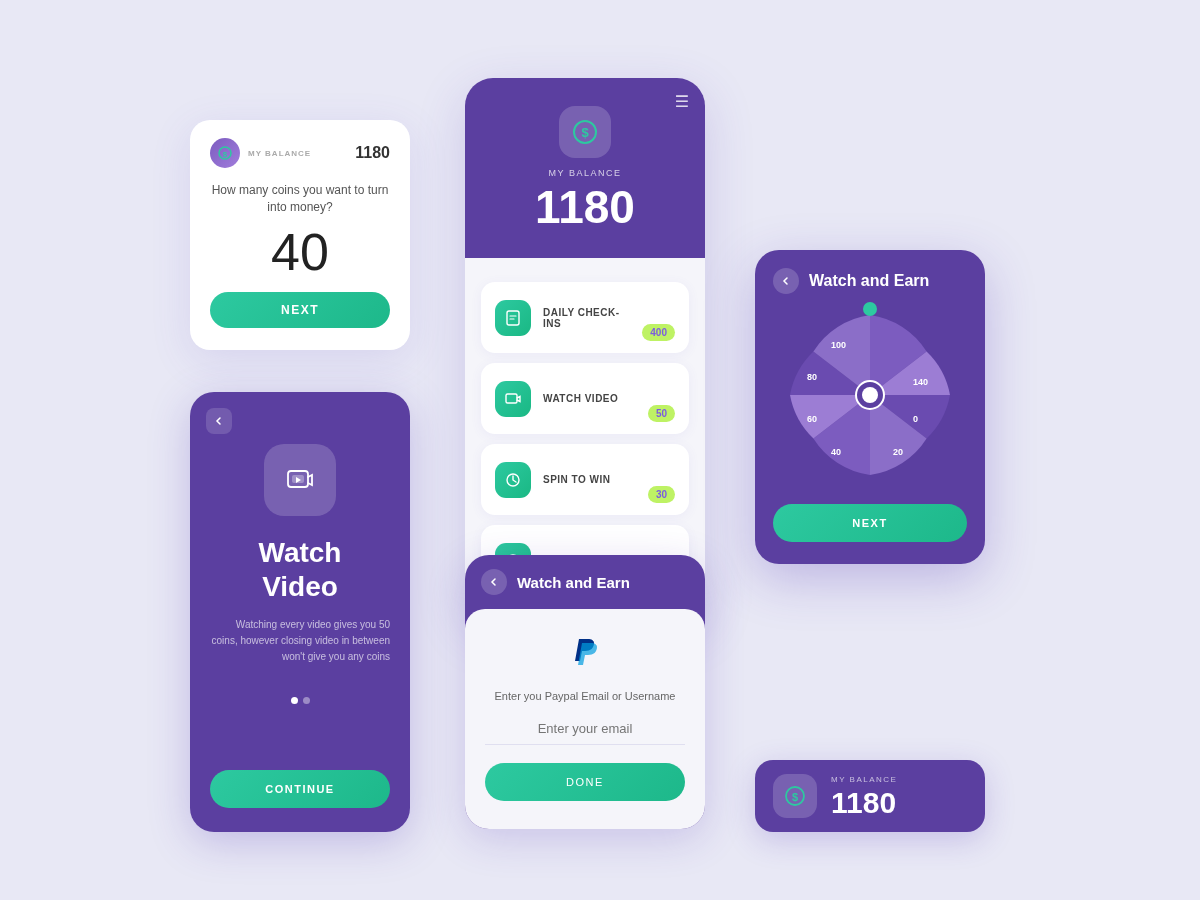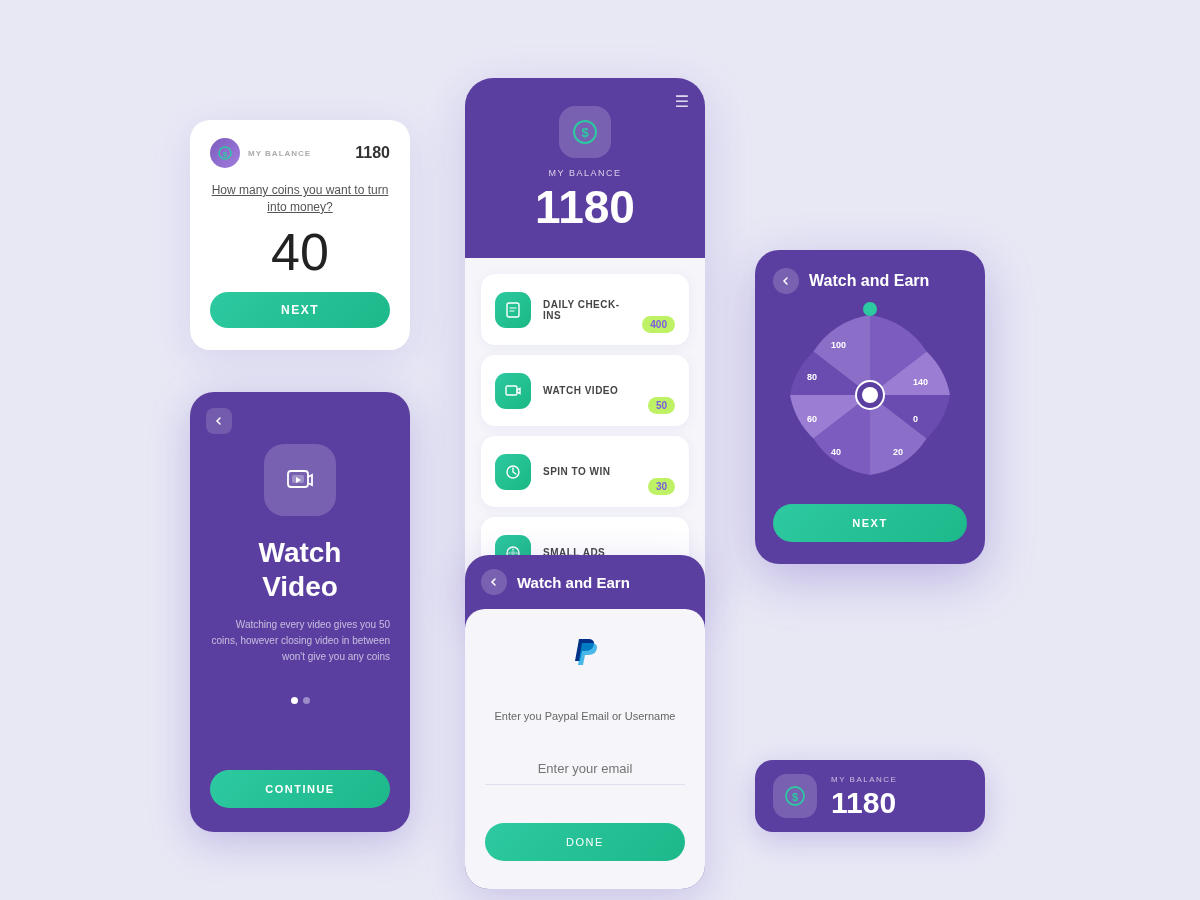--- a/index.html
+++ b/index.html
@@ -56,21 +56,20 @@
       font-size: 16px;
       font-weight: 700;
       color: #333;
     }
     .card-balance-top .question {
       font-size: 12px;
       color: #555;
       text-align: center;
       line-height: 1.4;
       margin-bottom: 10px;
-      text-decoration: underline;
     }
     .card-balance-top .big-number {
       font-size: 52px;
       font-weight: 300;
       color: #222;
       text-align: center;
       margin-bottom: 14px;
       line-height: 1;
     }
     .btn-teal {
@@ -211,21 +210,21 @@
       letter-spacing: 1.5px;
       margin-bottom: 6px;
     }
     .dashboard-balance-number {
       color: #fff;
       font-size: 46px;
       font-weight: 700;
       line-height: 1;
     }
     .dashboard-items {
-      padding: 16px 16px;
+      padding: 24px 16px;
       display: flex;
       flex-direction: column;
       gap: 10px;
     }
     .dash-item {
       background: #fff;
       border-radius: 14px;
       padding: 12px 14px;
       display: flex;
       align-items: center;
@@ -291,21 +290,20 @@
       font-size: 15px;
       font-weight: 600;
     }
     .paypal-section {
       background: #f5f5fa;
       border-radius: 20px 20px 0 0;
       padding: 24px 20px 28px;
       display: flex;
       flex-direction: column;
       align-items: center;
-      gap: 20px;
     }
     .paypal-logo {
       font-size: 28px;
       color: #003087;
       margin-bottom: 12px;
       font-weight: 900;
       font-style: italic;
     }
     .paypal-text {
       font-size: 11px;

